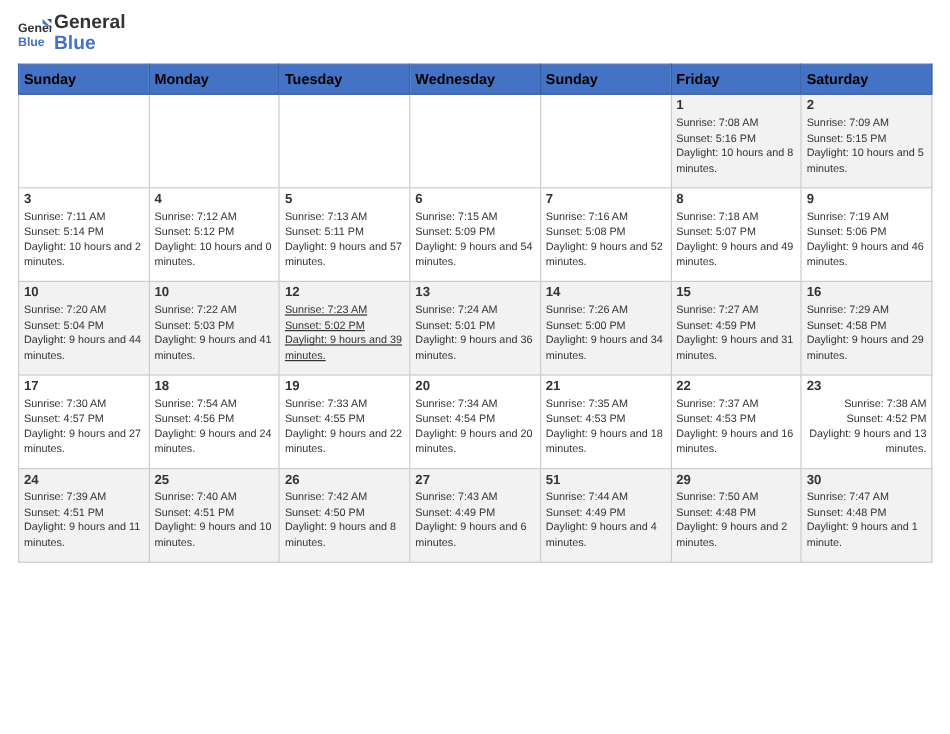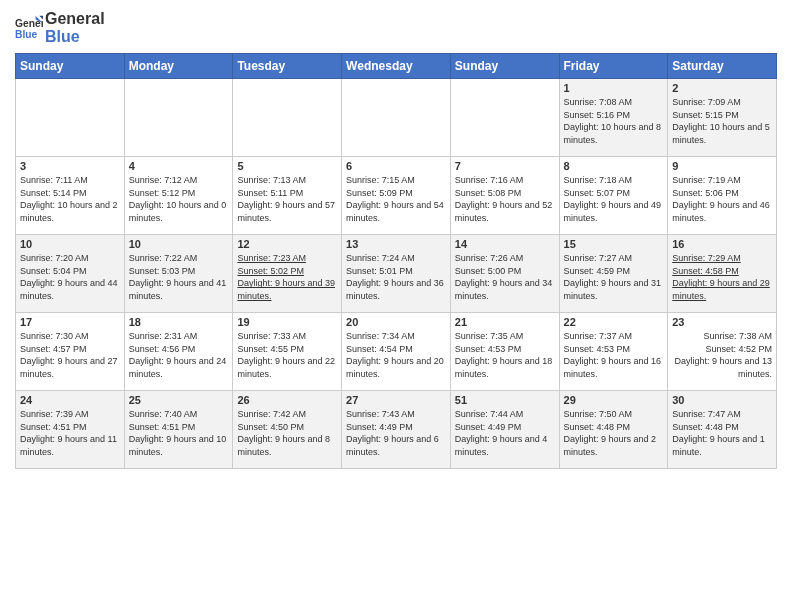--- a/index.html
+++ b/index.html
@@ -42,21 +42,21 @@
       font-size: 15px;
       color: #555;
     }
     table {
       width: 100%;
       border-collapse: collapse;
       table-layout: fixed;
     }
     thead th {
       background: #4472c4;
-      color: #ffffff;
+      color: #000000;
       font-size: 12px;
       font-weight: bold;
       padding: 5px 4px;
       text-align: left;
       border: 1px solid #3a5fa0;
       margin-top: 23px;
     }
     tbody td {
       border: 1px solid #ccc;
       vertical-align: top;
@@ -214,35 +214,35 @@
 Daylight: 9 hours and 34 minutes.</div>
           </td>
           <td>
             <div class="day-num">15</div>
             <div class="day-info" style="white-space: pre-line;">Sunrise: 7:27 AM
 Sunset: 4:59 PM
 Daylight: 9 hours and 31 minutes.</div>
           </td>
           <td>
             <div class="day-num">16</div>
-            <div class="day-info" style="white-space: pre-line; text-decoration: underline;">Sunrise: 7:29 AM
+            <div class="day-info" style="white-space: pre-line;">Sunrise: 7:29 AM
 Sunset: 4:58 PM
 Daylight: 9 hours and 29 minutes.</div>
           </td>
         </tr>
         <tr>
           <td>
             <div class="day-num">17</div>
             <div class="day-info" style="white-space: pre-line;">Sunrise: 7:30 AM
 Sunset: 4:57 PM
 Daylight: 9 hours and 27 minutes.</div>
           </td>
           <td>
             <div class="day-num">18</div>
-            <div class="day-info" style="white-space: pre-line;">Sunrise: 2:31 AM
+            <div class="day-info" style="white-space: pre-line;">Sunrise: 7:54 AM
 Sunset: 4:56 PM
 Daylight: 9 hours and 24 minutes.</div>
           </td>
           <td>
             <div class="day-num">19</div>
             <div class="day-info" style="white-space: pre-line;">Sunrise: 7:33 AM
 Sunset: 4:55 PM
 Daylight: 9 hours and 22 minutes.</div>
           </td>
           <td>

